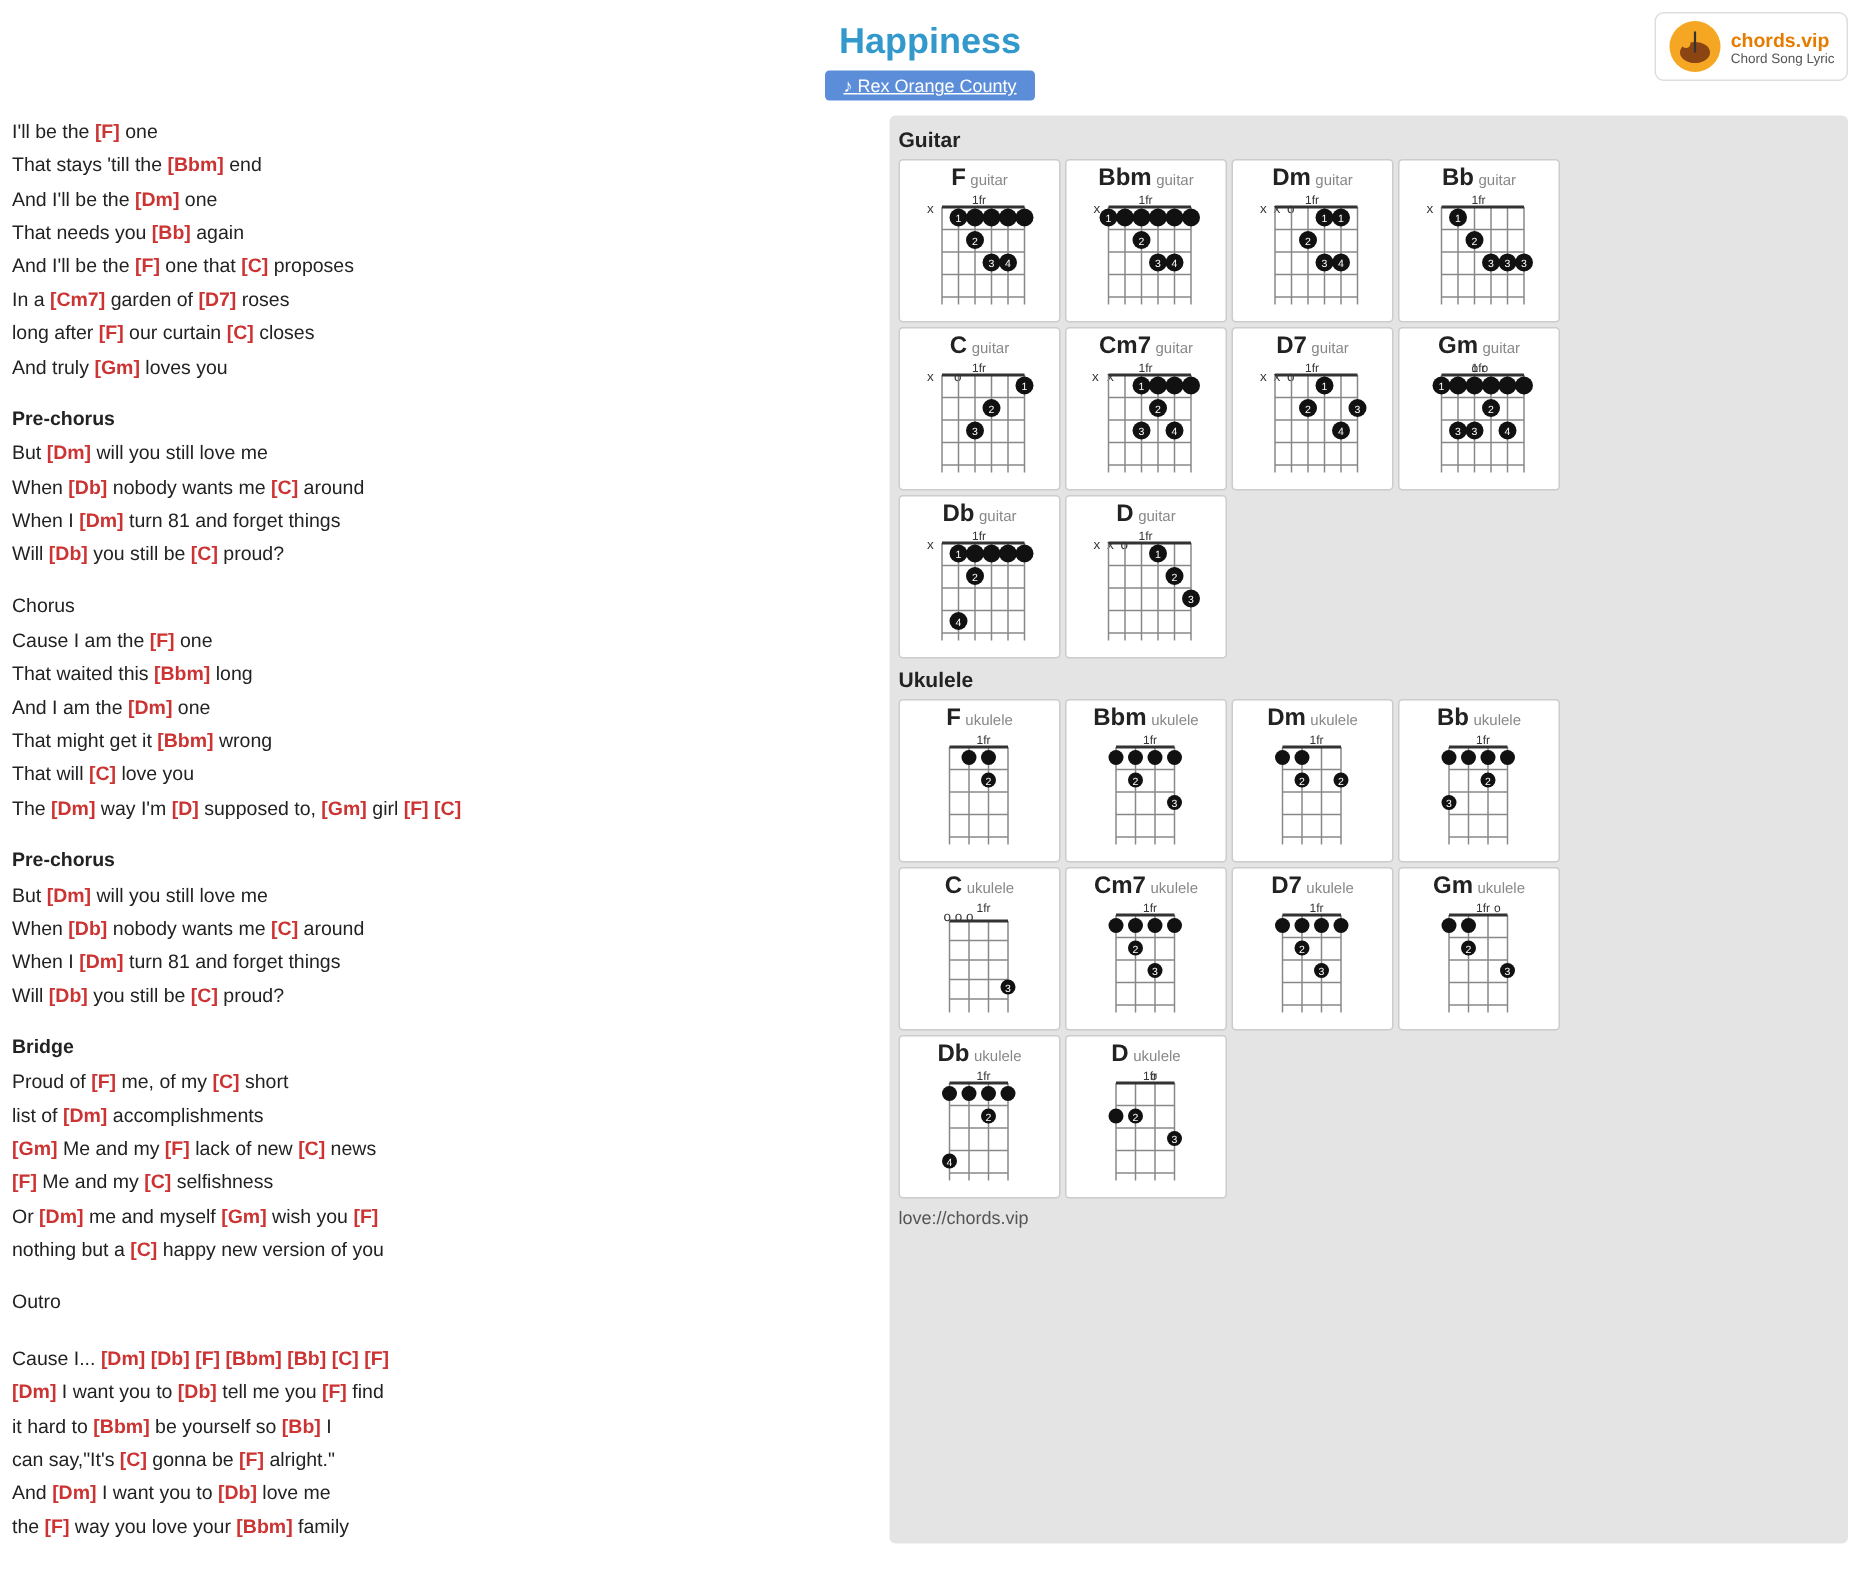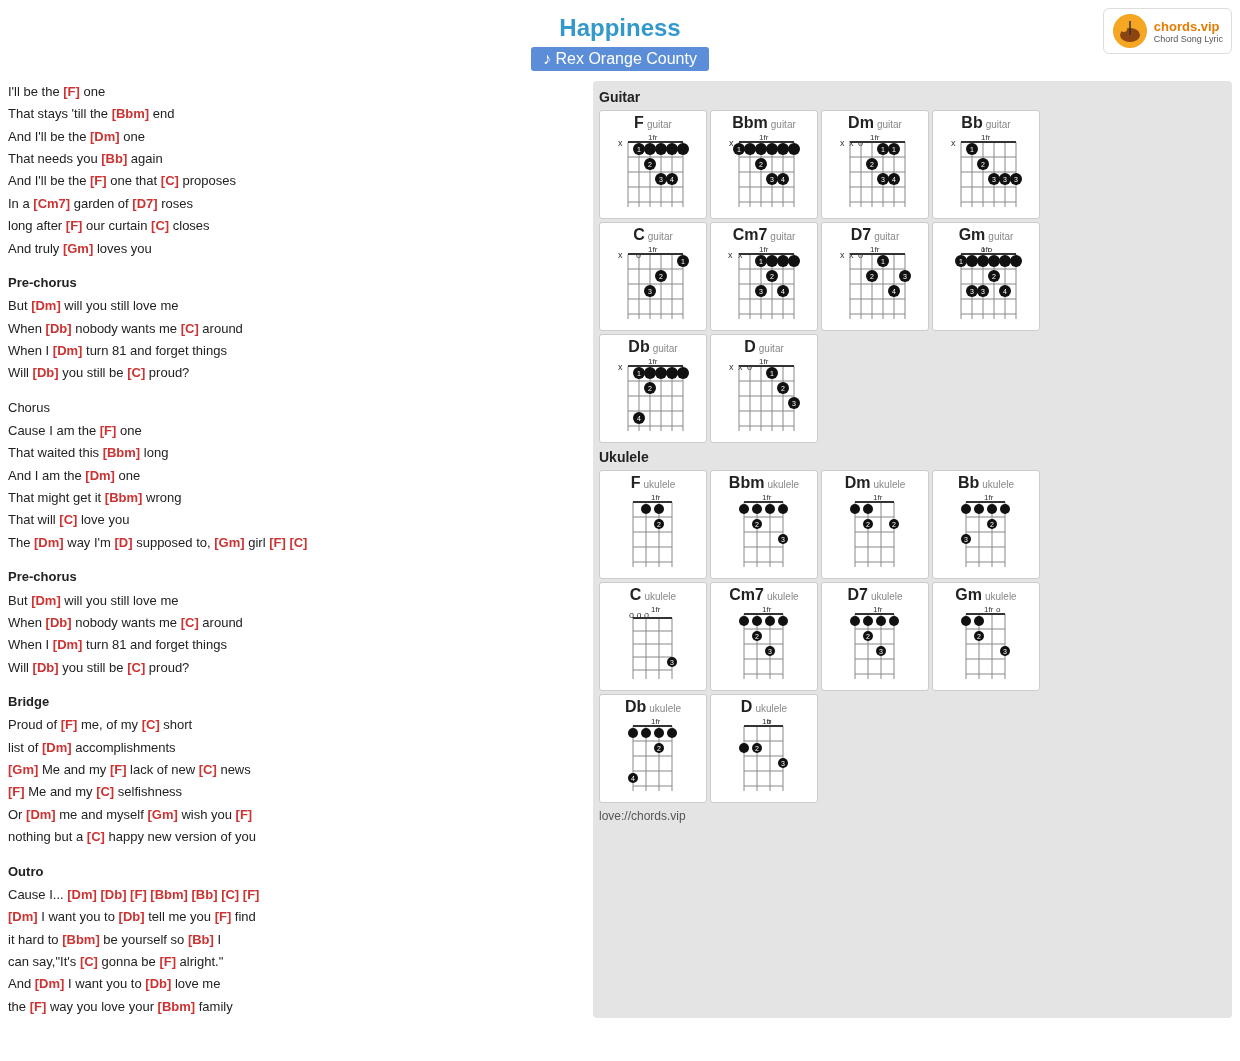--- a/index.html
+++ b/index.html
@@ -20,21 +20,21 @@
     </svg>
     <div>
       <div style="color:#e57c00;font-weight:bold;font-size:13px;">chords.vip</div>
       <div style="font-size:9px;color:#555;">Chord Song Lyric</div>
     </div>
   </div>
 
   <div style="text-align:center;padding:14px 0 6px;">
     <h1 style="color:#3399cc;font-size:24px;font-weight:bold;">Happiness</h1>
     <div style="margin-top:5px;">
-      <span style="display:inline-block;background:#5b8dd9;color:#fff;padding:3px 12px;border-radius:3px;font-size:16px;">
+      <span style="display:inline-block;background:#5b8dd9;color:#fff;padding:3px 12px;border-radius:3px;font-size:12px;text-decoration:underline;">
         ♪ <span>Rex Orange County</span>
       </span>
     </div>
   </div>
 
   <div style="display:flex;flex-direction:row;padding:4px 8px;gap:10px;">
 
     <div style="flex:0 0 575px;line-height:1.72;font-size:13px;padding-right:4px;">
 
       <div>
@@ -78,21 +78,21 @@
         <div style="font-weight:bold;margin-top:12px;margin-bottom:1px;">Bridge</div>
         <div>Proud of <span class="chord">[F]</span> me, of my <span class="chord">[C]</span> short</div>
         <div>list of <span class="chord">[Dm]</span> accomplishments</div>
         <div><span class="chord">[Gm]</span> Me and my <span class="chord">[F]</span> lack of new <span class="chord">[C]</span> news</div>
         <div><span class="chord">[F]</span> Me and my <span class="chord">[C]</span> selfishness</div>
         <div>Or <span class="chord">[Dm]</span> me and myself <span class="chord">[Gm]</span> wish you <span class="chord">[F]</span></div>
         <div>nothing but a <span class="chord">[C]</span> happy new version of you</div>
       </div>
 
       <div>
-        <div style="font-weight:bold;margin-top:12px;margin-bottom:1px;">Outro</div>
+        <div style="font-weight:normal;margin-top:12px;margin-bottom:16px;">Outro</div>
         <div>Cause I... <span class="chord">[Dm]</span> <span class="chord">[Db]</span> <span class="chord">[F]</span> <span class="chord">[Bbm]</span> <span class="chord">[Bb]</span> <span class="chord">[C]</span> <span class="chord">[F]</span></div>
         <div><span class="chord">[Dm]</span> I want you to <span class="chord">[Db]</span> tell me you <span class="chord">[F]</span> find</div>
         <div>it hard to <span class="chord">[Bbm]</span> be yourself so <span class="chord">[Bb]</span> I</div>
         <div>can say,"It's <span class="chord">[C]</span> gonna be <span class="chord">[F]</span> alright."</div>
         <div>And <span class="chord">[Dm]</span> I want you to <span class="chord">[Db]</span> love me</div>
         <div>the <span class="chord">[F]</span> way you love your <span class="chord">[Bbm]</span> family</div>
 
       </div>
 
     </div>

